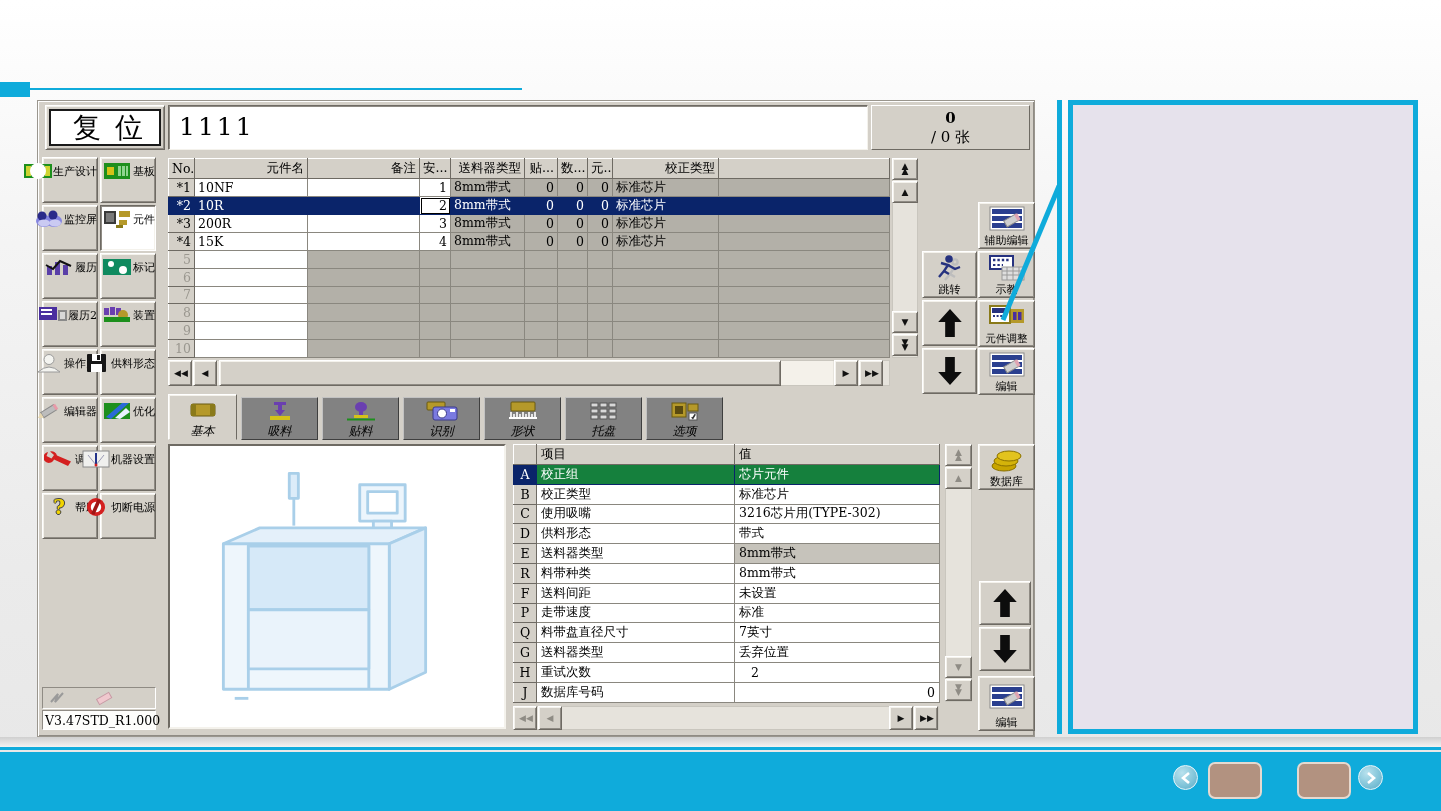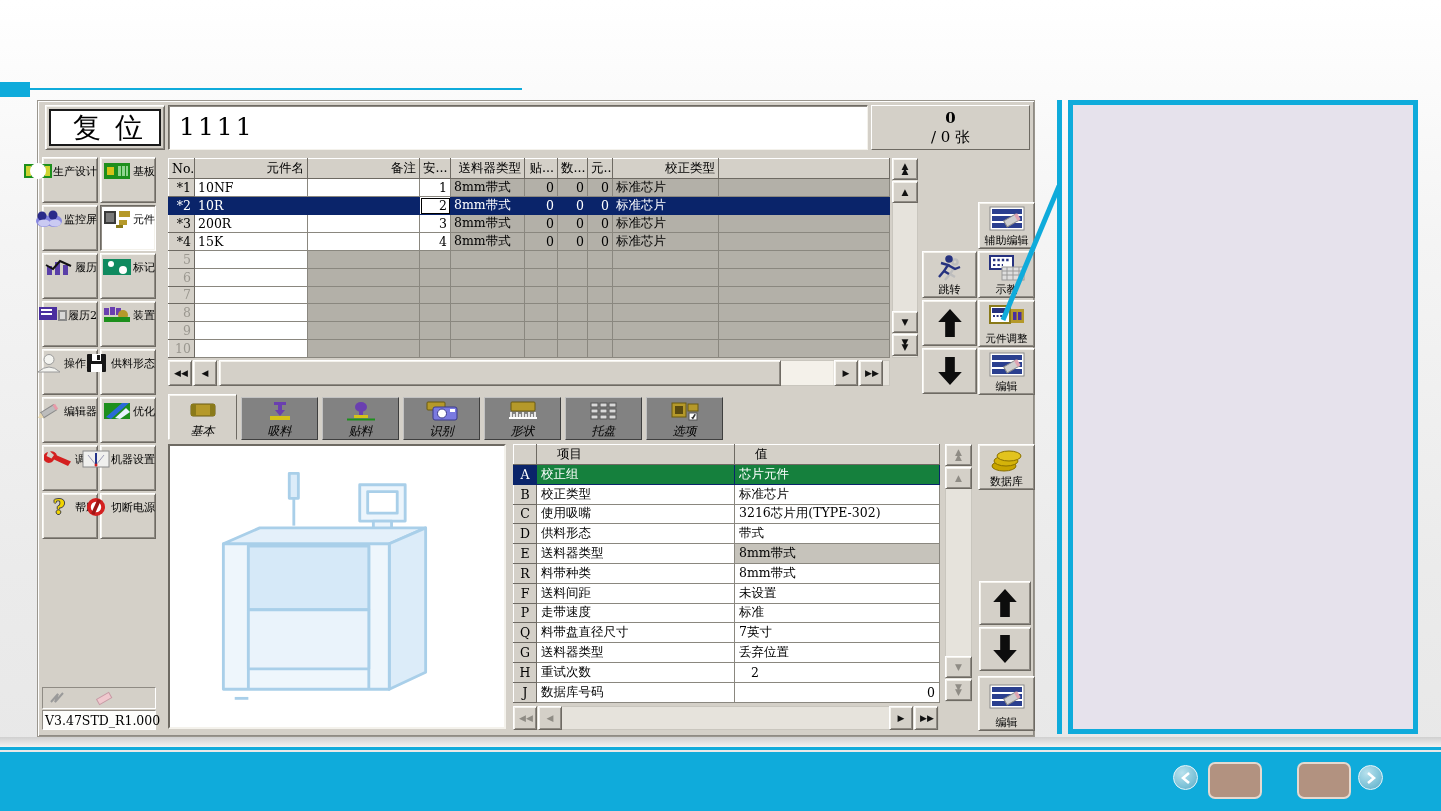--- a/index.html
+++ b/index.html
@@ -96,21 +96,21 @@
 
   
   #preview-panel { left:130px; top:343px; width:338px; height:285px; background:#fff;
                    border:2px solid; border-color:#6e6a63 #f4f2ec #f4f2ec #6e6a63;
                    display:flex; align-items:center; justify-content:center; }
 
   
   #prop-table { left:475px; top:343px; width:426px; border-collapse:collapse; table-layout:fixed;
                 font-family:"DejaVu Serif", serif; font-size:12.5px; background:#fff; }
   #prop-table th { background:#d4d0c8; border:1px solid #6e6a63; border-top-color:#fff; border-left-color:#fff;
-                   font-weight:normal; text-align:left; padding:1px 20px; height:19px; }
+                   font-weight:normal; text-align:left; padding:1px 4px; height:19px; }
   #prop-table td { border:1px solid #8a877f; padding:0 4px; height:19.8px; white-space:nowrap; overflow:hidden; background:#fff; }
   #prop-table td.k { background:#d4d0c8; border-color:#fff #6e6a63 #6e6a63 #fff; text-align:center; padding:0; }
   #prop-table tr.selected td { background:#15803d; color:#fff; border-color:#0a246a; }
   #prop-table tr.selected td.k { background:#0a246a; }
   #prop-table td.readonly { background:#c6c3bb; }
   #prop-table td.indent { padding-left:16px; }
   #prop-table td.num { text-align:right; }
 
   
   .fat-up, .fat-down { width:26px; height:30px; }

